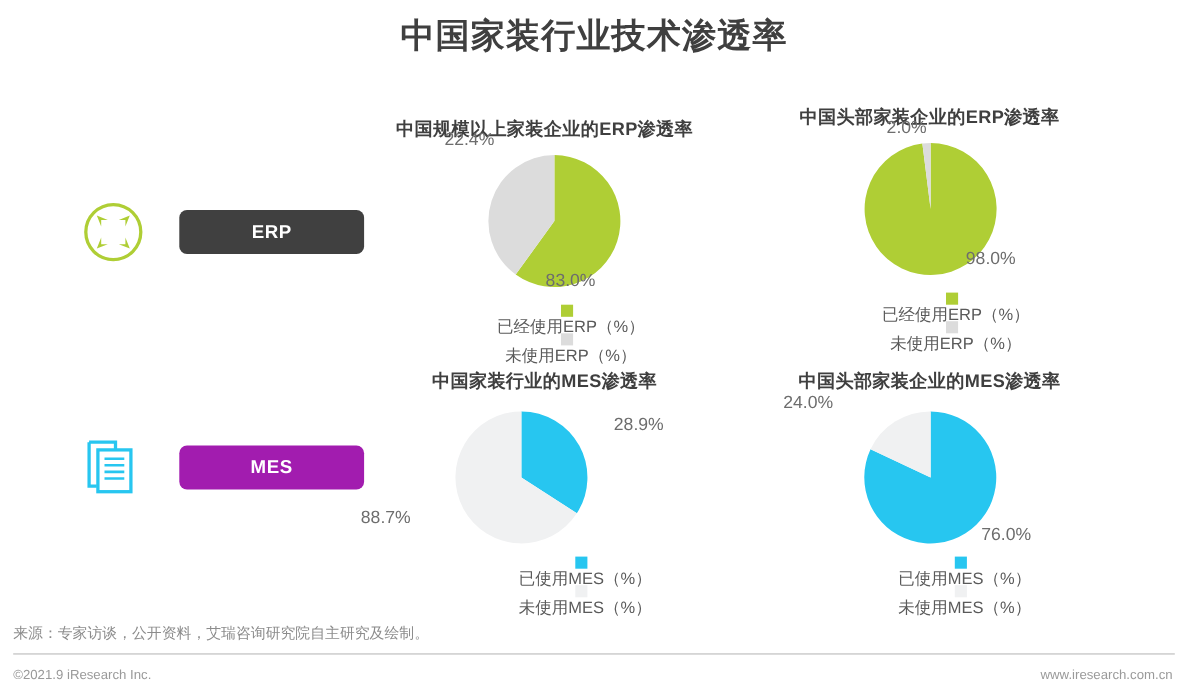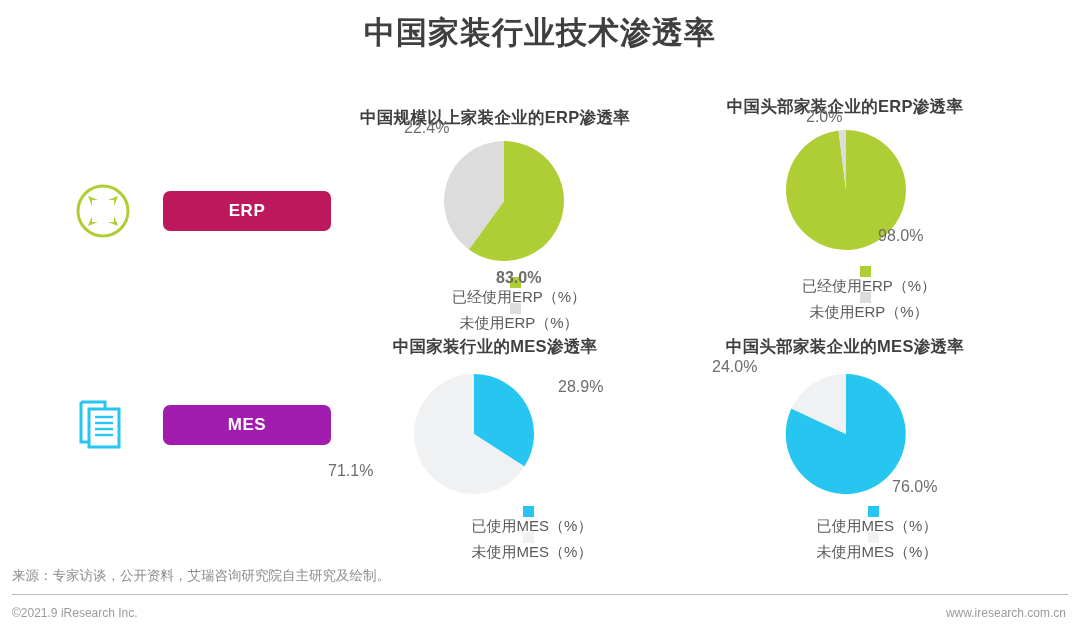--- a/index.html
+++ b/index.html
@@ -52,21 +52,21 @@
     height: 40px;
     border-radius: 7px;
     display: flex;
     align-items: center;
     justify-content: center;
     color: #ffffff;
     font-size: 17px;
     font-weight: bold;
     letter-spacing: 0.5px;
   }
-  .pill-green { background: #be185d; }
+  .pill-green { background: #404040; }
   .pill-blue  { background: #a21caf; }
 
   
   .chart-cell {
     position: absolute;
     width: 330px;
   }
   .chart-title {
     text-align: center;
     font-size: 16.5px;
@@ -164,21 +164,21 @@
 <div class="chart-cell" style="left:330px; top:96px;margin-top:11px;">
   <div class="chart-title">中国规模以上家装企业的ERP渗透率</div>
   <div class="pie-area">
     <svg width="132" height="132" viewBox="0 0 132 132" style="left:108px; top:0;">
 
       <path d="M66 66 L66 6 A60 60 0 1 1 30.8 114.6 Z" fill="#AFCE35"></path>
 
       <path d="M66 66 L30.8 114.6 A60 60 0 0 1 66 6 Z" fill="#DCDCDC"></path>
     </svg>
     <span class="data-label" style="left:74px; top:-16px;">22.4%</span>
-    <span class="data-label" style="left:166px; top:134px;font-weight:bold;">83.0%</span>
+    <span class="data-label" style="left:166px; top:112px;">83.0%</span>
   </div>
   <div class="legend">
     <div class="legend-row">
       <span class="legend-swatch" style="background:#AFCE35;"></span>
       <span>已经使用ERP（%）</span>
     </div>
     <div class="legend-row">
       <span class="legend-swatch" style="background:#DCDCDC;"></span>
       <span>未使用ERP（%）</span>
     </div>
@@ -228,21 +228,21 @@
 <div class="chart-cell" style="left:330px; top:336px;">
   <div class="chart-title">中国家装行业的MES渗透率</div>
   <div class="pie-area">
     <svg width="132" height="132" viewBox="0 0 132 132" style="left:78px; top:4px;">
 
       <path d="M66 66 L66 6 A60 60 0 0 1 116.4 98.6 Z" fill="#27C6F0"></path>
 
       <path d="M66 66 L116.4 98.6 A60 60 0 1 1 66 6 Z" fill="#F0F1F2"></path>
     </svg>
     <span class="data-label" style="left:228px; top:14px;">28.9%</span>
-    <span class="data-label" style="left:-2px; top:98px;">71.1%</span>
+    <span class="data-label" style="left:-2px; top:98px;">88.7%</span>
   </div>
   <div class="legend" style="padding-left:74px;">
     <div class="legend-row">
       <span class="legend-swatch" style="background:#27C6F0;"></span>
       <span>已使用MES（%）</span>
     </div>
     <div class="legend-row">
       <span class="legend-swatch" style="background:#F0F1F2;"></span>
       <span>未使用MES（%）</span>
     </div>

